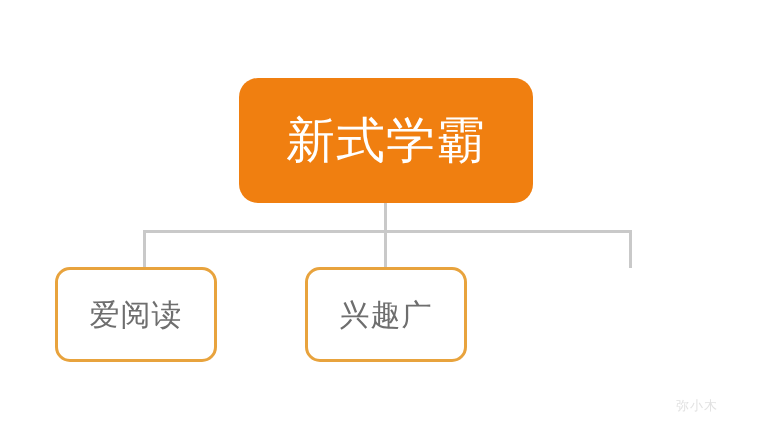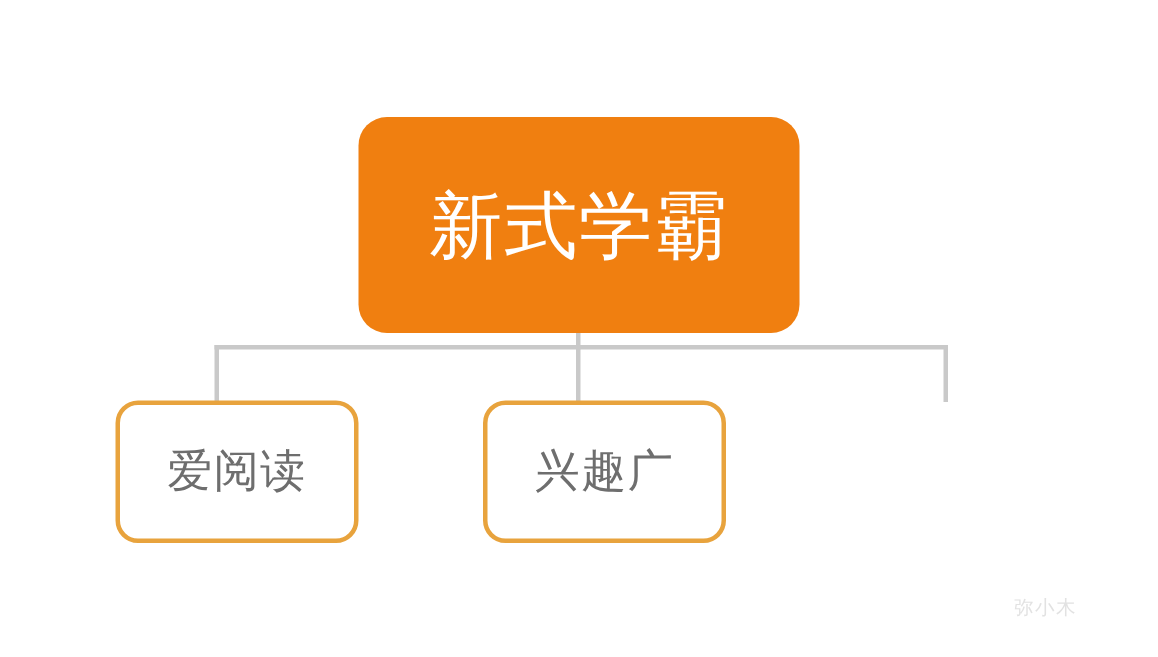--- a/index.html
+++ b/index.html
@@ -62,21 +62,21 @@
     width: 3px;
     height: 38px;
   }
 
   
   .node-root {
     position: absolute;
     left: 239px;
     top: 78px;
     width: 294px;
-    height: 144px;
+    height: 125px;
     background: #f07f10;
     border-radius: 19px;
     display: flex;
     align-items: center;
     justify-content: center;
     box-sizing: border-box;
   }
   .node-root-label {
     color: #ffffff;
     font-size: 49px;
@@ -101,22 +101,22 @@
     box-sizing: border-box;
   }
   .node-child-label {
     color: #6e6e6e;
     font-size: 30px;
     line-height: 1;
     letter-spacing: 1px;
     font-weight: 400;
     white-space: nowrap;
   }
-  .child-0 { left: 77px; }
-  .child-1 { left: 322px; }
+  .child-0 { left: 55px; }
+  .child-1 { left: 305px; }
   .child-2 { left: 546px; }
 
   
   .watermark {
     position: absolute;
     left: 676px;
     top: 399px;
     color: #e2e2e2;
     font-size: 13px;
     line-height: 1;

